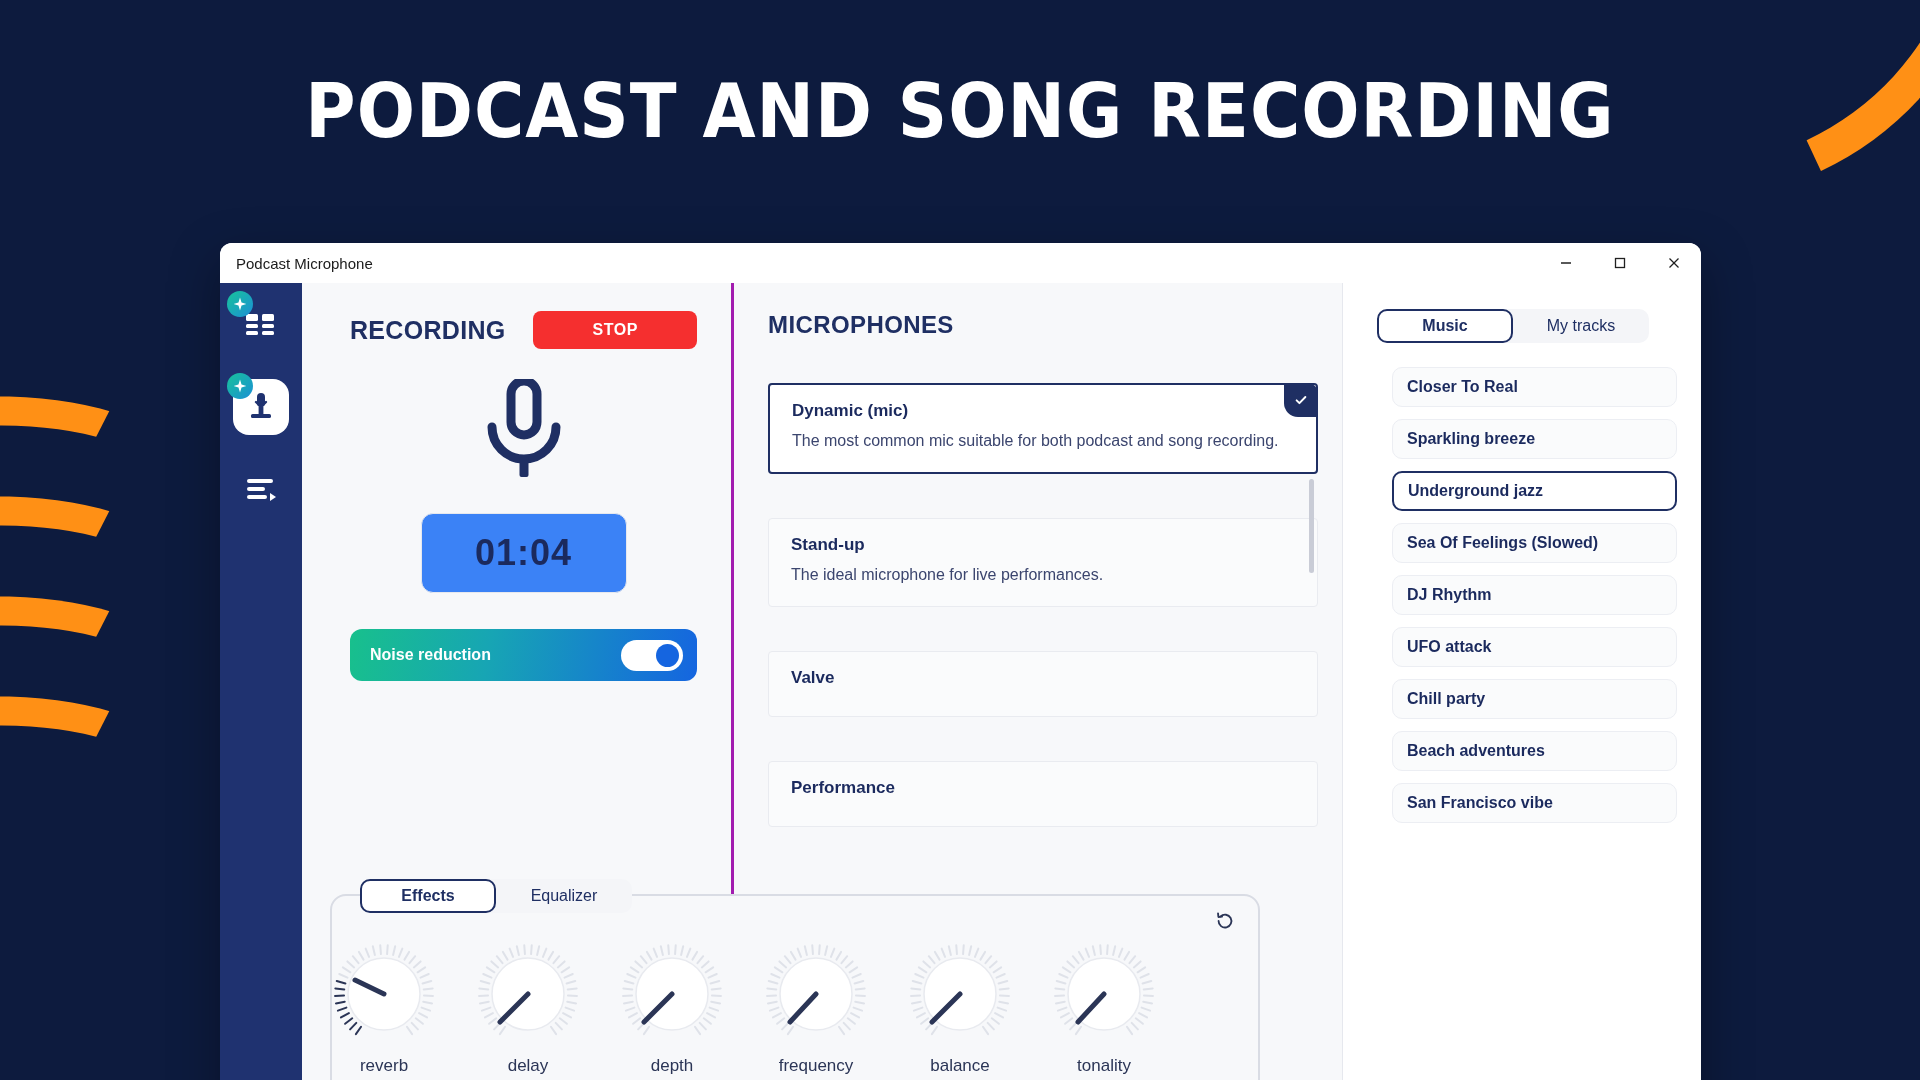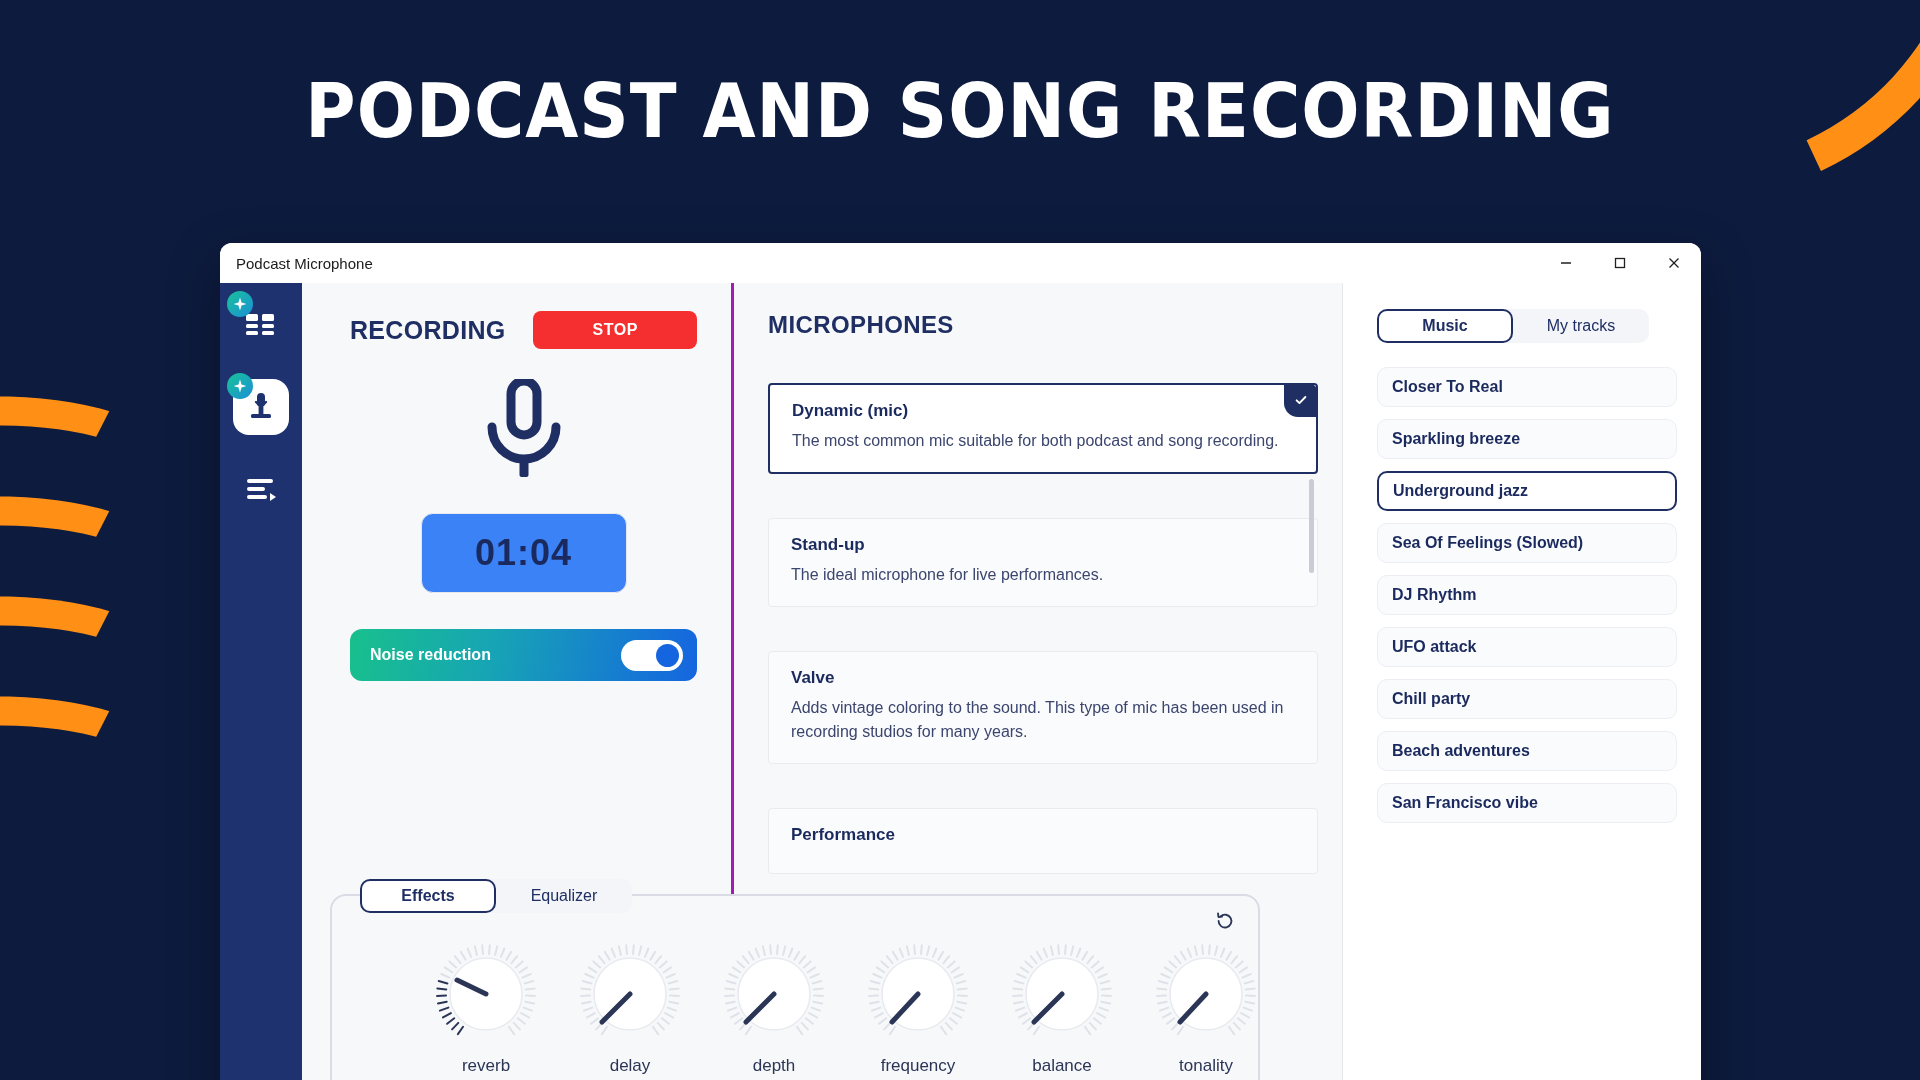--- a/index.html
+++ b/index.html
@@ -203,21 +203,21 @@
     font-family: inherit;
   }
   .seg-btn.active { background: #fff; border-color: #1f2f63; font-weight: 700; }
 
   .track-list { margin-top: 24px; }
   .track-item {
     height: 40px; border: 1px solid #eceef3; border-radius: 10px;
     display: flex; align-items: center; padding: 0 14px;
     margin-bottom: 12px;
     color: #1b2a5e; font-size: 16px; font-weight: 700;
-    background: #fafbfc; cursor: pointer;
+    background: #fafbfc; cursor: pointer; margin-left: 15px;
   }
   .track-item.active { border: 2px solid #1f2f63; background: #fff; }
 
   
   .fx-panel {
     position: absolute;
     left: 110px; bottom: 14px;
     width: 930px; height: 230px;
     border: 2px solid #d9dce4; border-radius: 16px;
     background: #f7f8fa;
@@ -227,21 +227,21 @@
     display: flex; background: #f4f5f8; border-radius: 10px;
     height: 34px; width: 272px;
   }
   .fx-reset {
     position: absolute; top: 12px; right: 20px;
     width: 26px; height: 26px; cursor: pointer;
     display: flex; align-items: center; justify-content: center;
   }
   .knobs {
     position: absolute; top: 46px; left: 0; right: 0;
-    display: flex; justify-content: flex-end; gap: 40px; margin-left: 12px;
+    display: flex; justify-content: flex-start; gap: 40px;
   }
   .knob { width: 104px; text-align: center; }
   .knob-label { margin-top: 6px; font-size: 17px; color: #2b3556; }
 </style>
 </head>
 <body>
 
 <div class="bg-deco">
   <div class="arc-tr"></div>
   <div class="arc-tr2"></div>
@@ -363,21 +363,20 @@
           <div class="desc">The most common mic suitable for both podcast and song recording.</div>
         </div>
 
         <div class="mic-card">
           <div class="name">Stand-up</div>
           <div class="desc">The ideal microphone for live performances.</div>
         </div>
 
         <div class="mic-card">
           <div class="name">Valve</div>
-          <div class="desc">Adds vintage coloring to the sound. This type of mic has been used in recording studios for many years.</div>
         </div>
 
         <div class="mic-card">
           <div class="name">Performance</div>
         </div>
 
         <div class="mic-scroll"></div>
       </div>
     </div>
 

